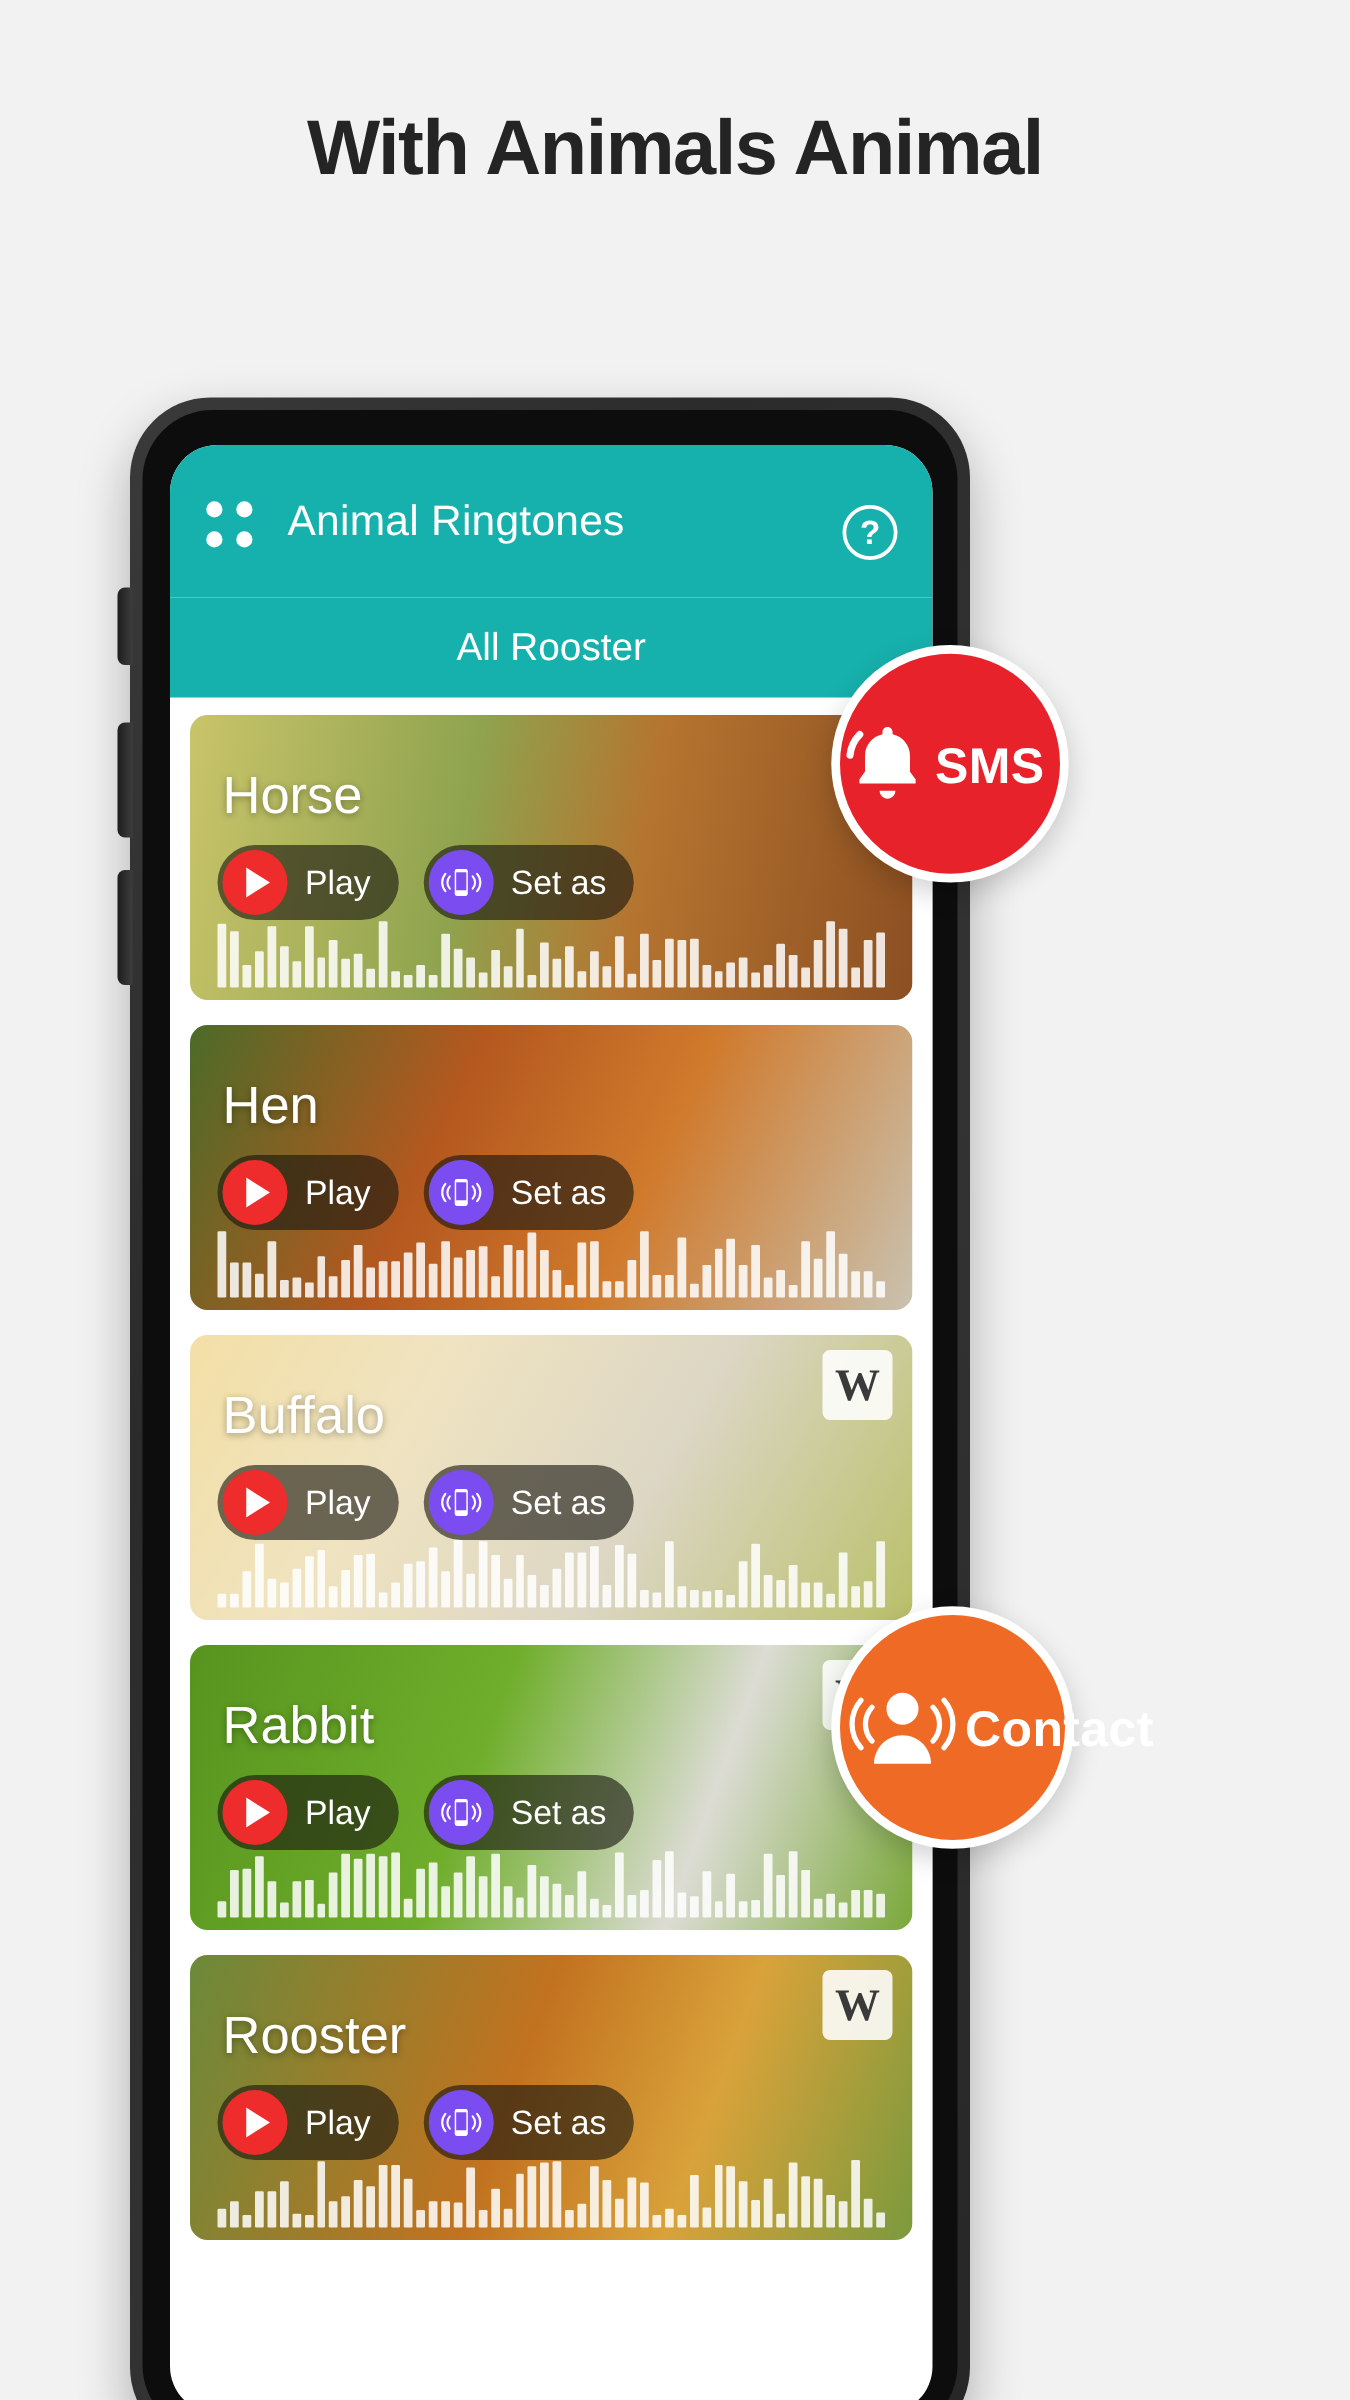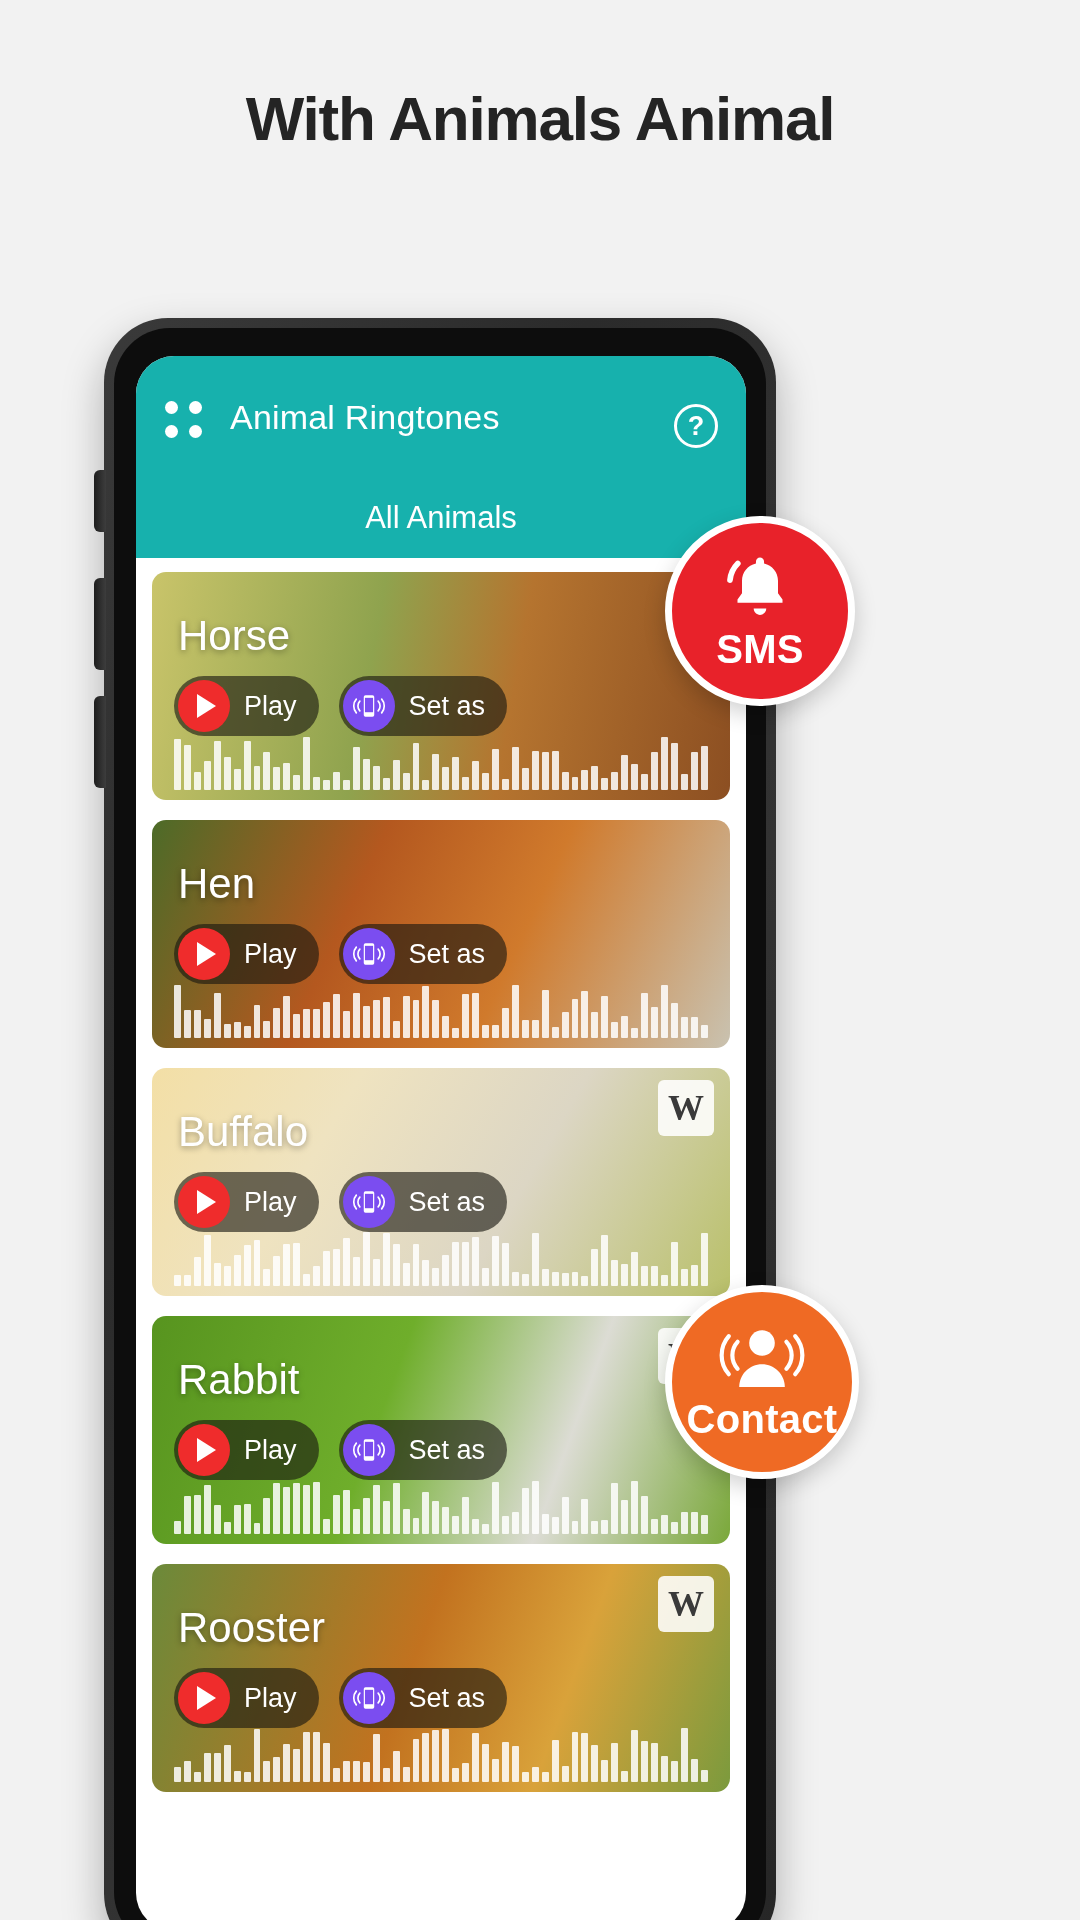--- a/index.html
+++ b/index.html
@@ -121,21 +121,21 @@
     position: absolute; right: 16px; top: 12px; width: 56px; height: 56px;
     background: rgba(255,255,255,.88); border-radius: 6px;
     display: flex; align-items: center; justify-content: center;
     font-family: "Liberation Serif", serif; font-size: 36px; color: #3a3a3a; font-weight: 700;
   }
 
   
   .badge {
     position: absolute; border-radius: 50%;
     border: 7px solid #fff;
-    display: flex; flex-direction: column; align-items: center; justify-content: center;
+    display: flex; flex-direction: row; align-items: center; 
     color: #fff; z-index: 20;
     box-shadow: 0 8px 22px rgba(0,0,0,.18);
   }
   .badge .blabel { font-size: 40px; font-weight: 700; letter-spacing: .3px; margin-top: 4px; }
   .badge svg { display: block; }
 </style>
 </head>
 <body>
 
 <div id="stage">
@@ -157,21 +157,21 @@
             <i></i>
             <i></i>
             <i></i>
         </div>
         <div class="app-title">Animal Ringtones</div>
         <div class="help-icon">?</div>
       </div>
 
       <div class="tabs" id="tabbar">
           <div class="tab">
-            <span>All Animals</span>
+            <span>All Rooster</span>
           </div>
         </div>
 
       <div class="list" id="cardlist">
           <div class="card">
             <div class="card-bg" style="background: linear-gradient(100deg, rgb(201, 196, 106) 0%, rgb(143, 163, 78) 38%, rgb(181, 116, 47) 62%, rgb(140, 79, 34) 100%);"></div>
             <div class="card-label">Horse</div>
             <div class="card-actions">
               <div class="pill">
                 <span class="circ play">

